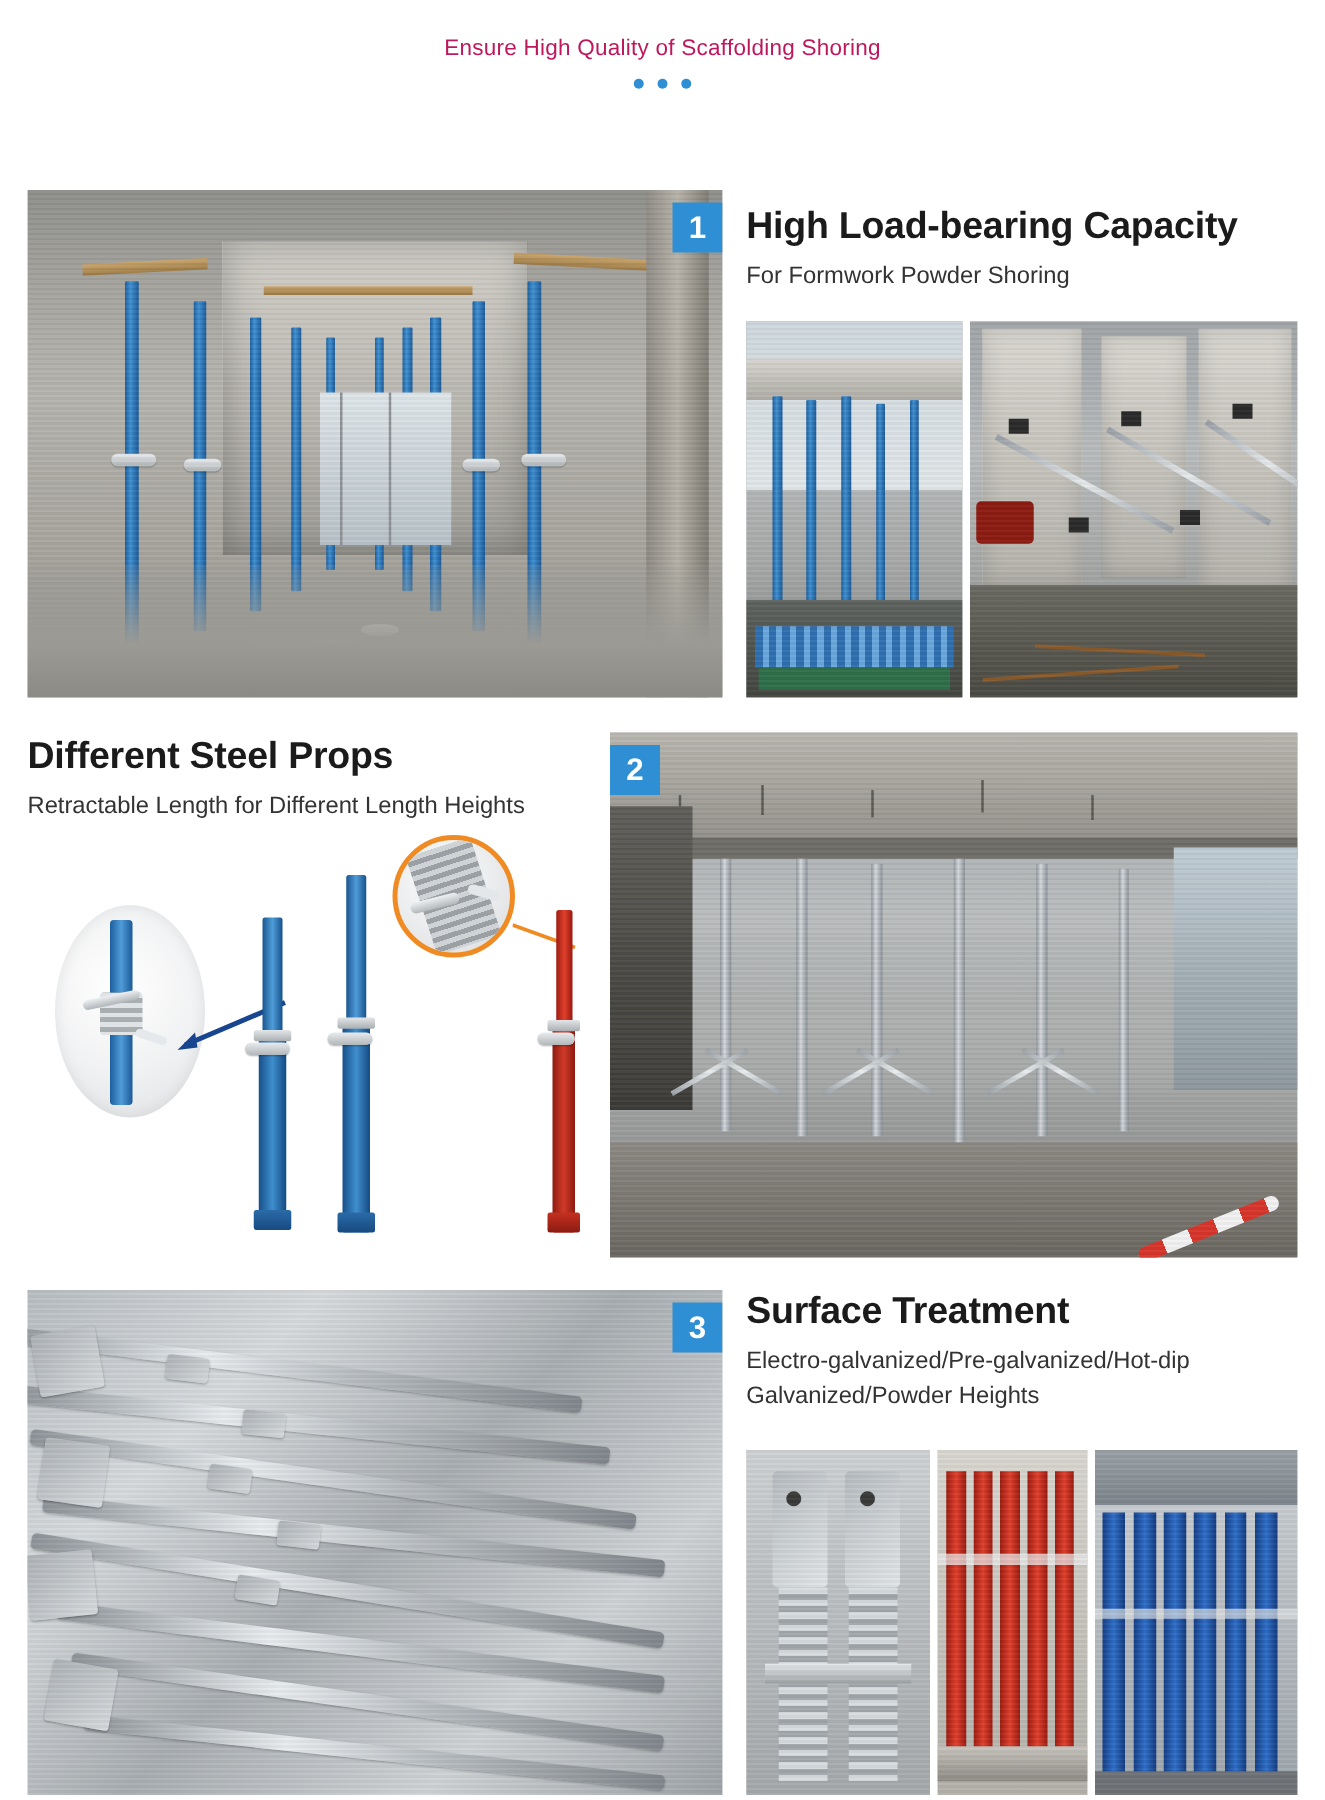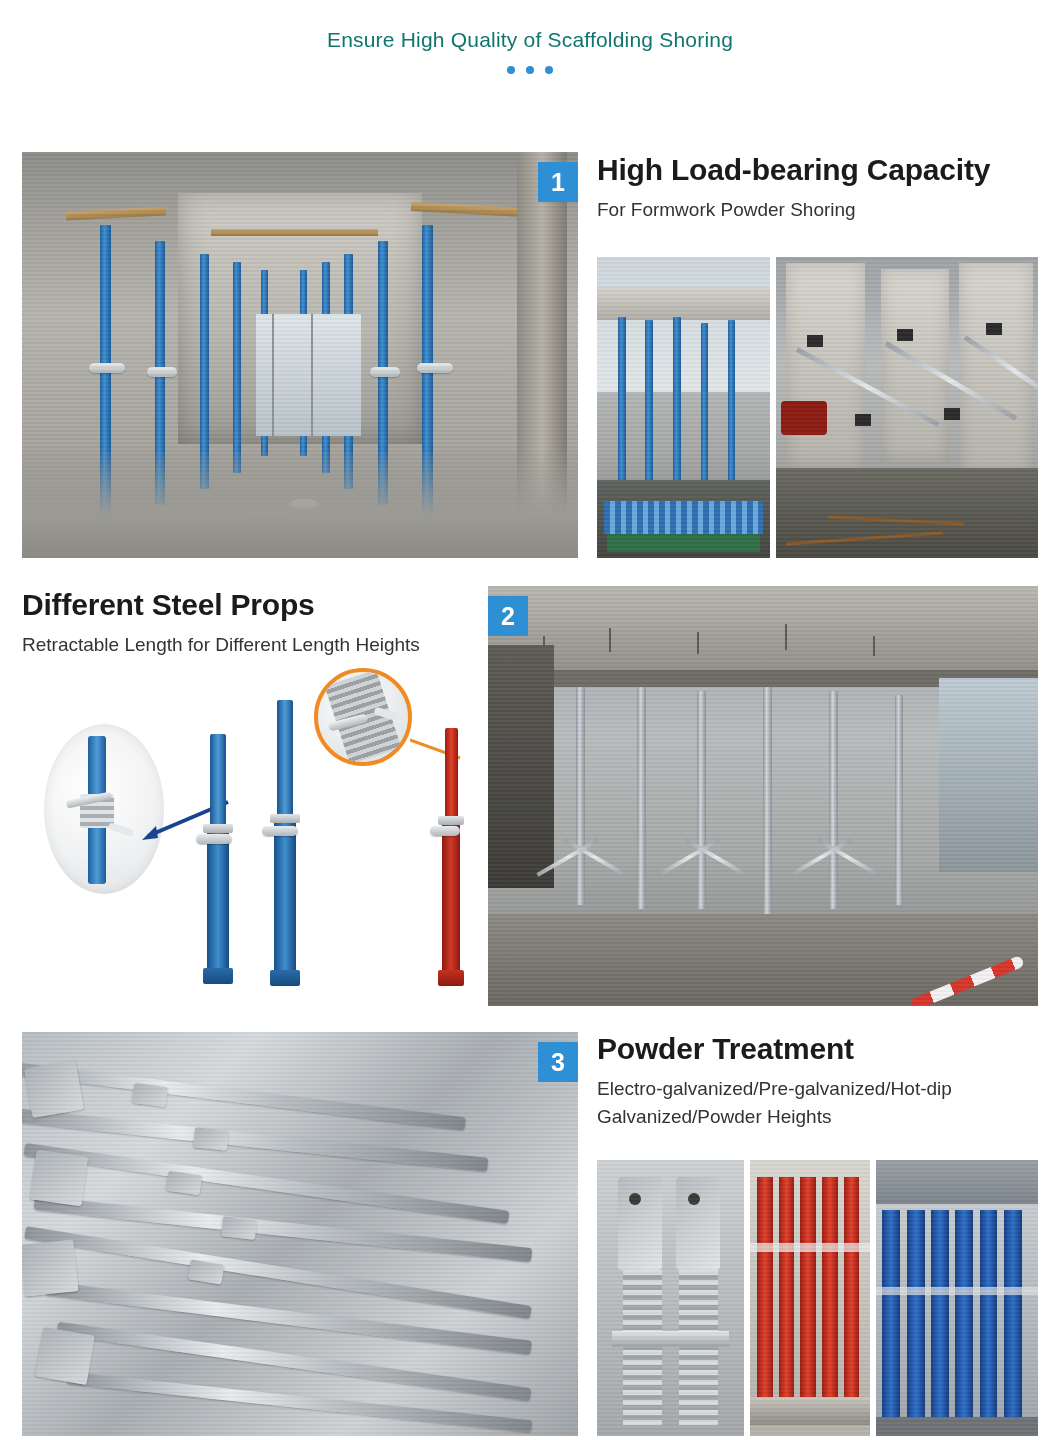--- a/index.html
+++ b/index.html
@@ -20,22 +20,22 @@
     border: 2px solid #2f8fd4;
     border-radius: 24px;
     padding: 7px 30px 9px;
     color: #1f7ec4;
     font-size: 25px;
     font-weight: bold;
     letter-spacing: 0.6px;
   }
   .subtitle {
     margin-top: 14px;
-    color: #0f766e;
-    font-size: 21px;
+    color: #be185d;
+    font-size: 18px;
     letter-spacing: 0.2px;
   }
   .dots { margin-top: 14px; display: flex; justify-content: center; gap: 11px; }
   .dots span {
     width: 8px; height: 8px; border-radius: 50%;
     background: #2f8fd4; display: block;
   }
 
   
   .section { position: absolute; }
@@ -226,21 +226,21 @@
 
         <div class="rubble" style="left:40%;bottom:8%;width:46px;height:14px;"></div>
         <div class="rubble" style="left:48%;bottom:12%;width:30px;height:10px;"></div>
         <div class="rubble" style="left:33%;bottom:6%;width:24px;height:9px;"></div>
         <div style="position:absolute;left:52%;bottom:8%;width:70px;height:3px;background:#e8e6df;transform:rotate(6deg);"></div>
         <div class="noise"></div>
       </div>
       <div class="badge" style="right:0;top:10px;">1</div>
     </div>
 
-    <div style="position:absolute;left:597px;top:5px;width:450px;">
+    <div style="position:absolute;left:597px;top:16px;width:450px;">
       <div class="head-title">High Load-bearing Capacity</div>
       <div class="head-sub">For Formwork Powder Shoring</div>
     </div>
 
     <div class="photo" style="position:absolute;left:597px;top:109px;width:173px;height:301px;">
       <div class="site-grey">
         <div class="sky"></div>
         <div class="slab" style="left:0;top:10%;width:100%;height:11%;"></div>
         <div class="prop" style="left:12%;top:20%;width:8px;height:56%;"></div>
         <div class="prop" style="left:28%;top:21%;width:8px;height:55%;"></div>
@@ -393,21 +393,21 @@
         <div class="plate" style="left:1%;top:8%;width:52px;height:50px;transform:rotate(-10deg);"></div>
         <div class="plate" style="left:2%;top:30%;width:52px;height:50px;transform:rotate(8deg);"></div>
         <div class="plate" style="left:0%;top:52%;width:54px;height:52px;transform:rotate(-6deg);"></div>
         <div class="plate" style="left:3%;top:74%;width:52px;height:50px;transform:rotate(10deg);"></div>
         <div class="noise"></div>
       </div>
       <div class="badge" style="right:0;top:10px;">3</div>
     </div>
 
     <div style="position:absolute;left:597px;top:4px;width:450px;">
-      <div class="head-title">Powder Treatment</div>
+      <div class="head-title">Surface Treatment</div>
       <div class="head-sub">Electro-galvanized/Pre-galvanized/Hot-dip Galvanized/Powder Heights</div>
     </div>
 
     <div class="photo" style="position:absolute;left:597px;top:132px;width:147px;height:276px;">
       <div class="nut-photo">
         <div style="position:absolute;left:14%;top:6%;width:30%;height:34%;background:linear-gradient(135deg,#b7bcc0,#e2e6e8);border-radius:4px;"></div>
         <div style="position:absolute;left:54%;top:6%;width:30%;height:34%;background:linear-gradient(135deg,#b7bcc0,#e2e6e8);border-radius:4px;"></div>
         <div style="position:absolute;left:22%;top:12%;width:12px;height:12px;border-radius:50%;background:#3a3a38;"></div>
         <div style="position:absolute;left:62%;top:12%;width:12px;height:12px;border-radius:50%;background:#3a3a38;"></div>
         <div style="position:absolute;left:18%;top:40%;width:26%;height:56%;background:repeating-linear-gradient(180deg,#d8dcdf 0 5px,#a2a7ab 5px 10px);"></div>

